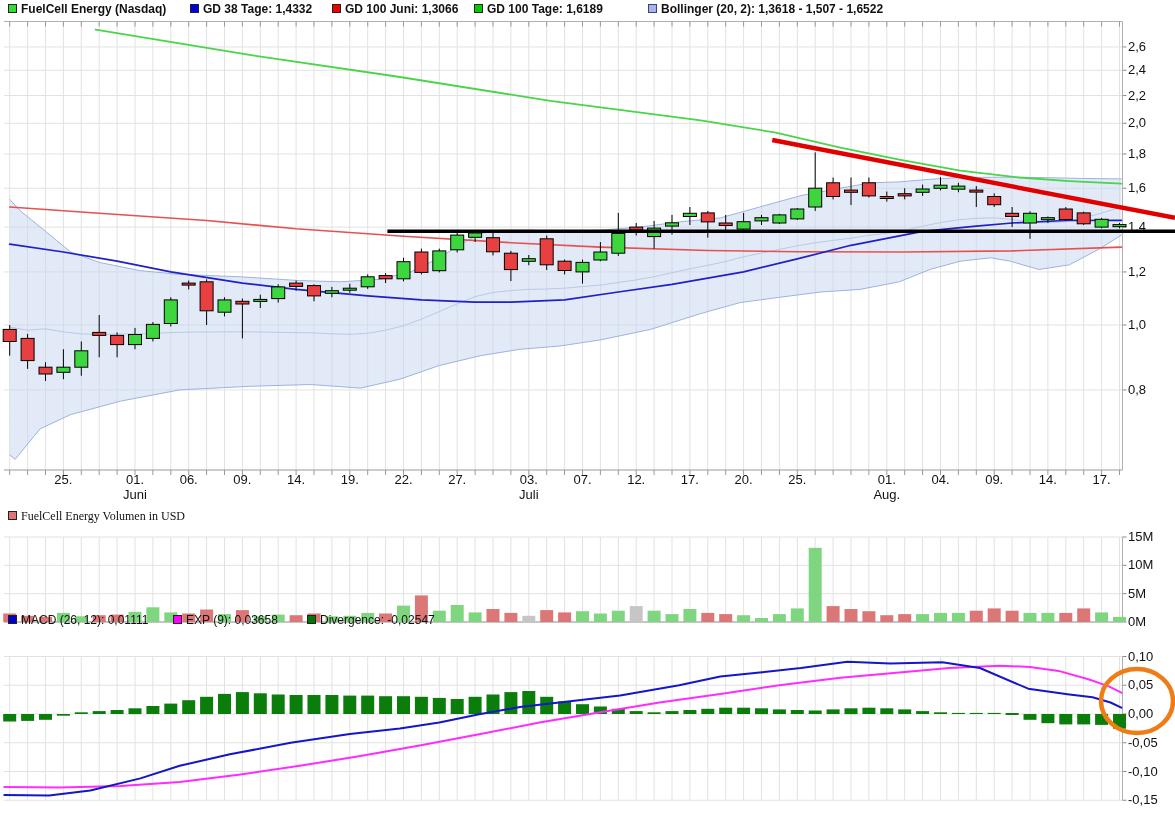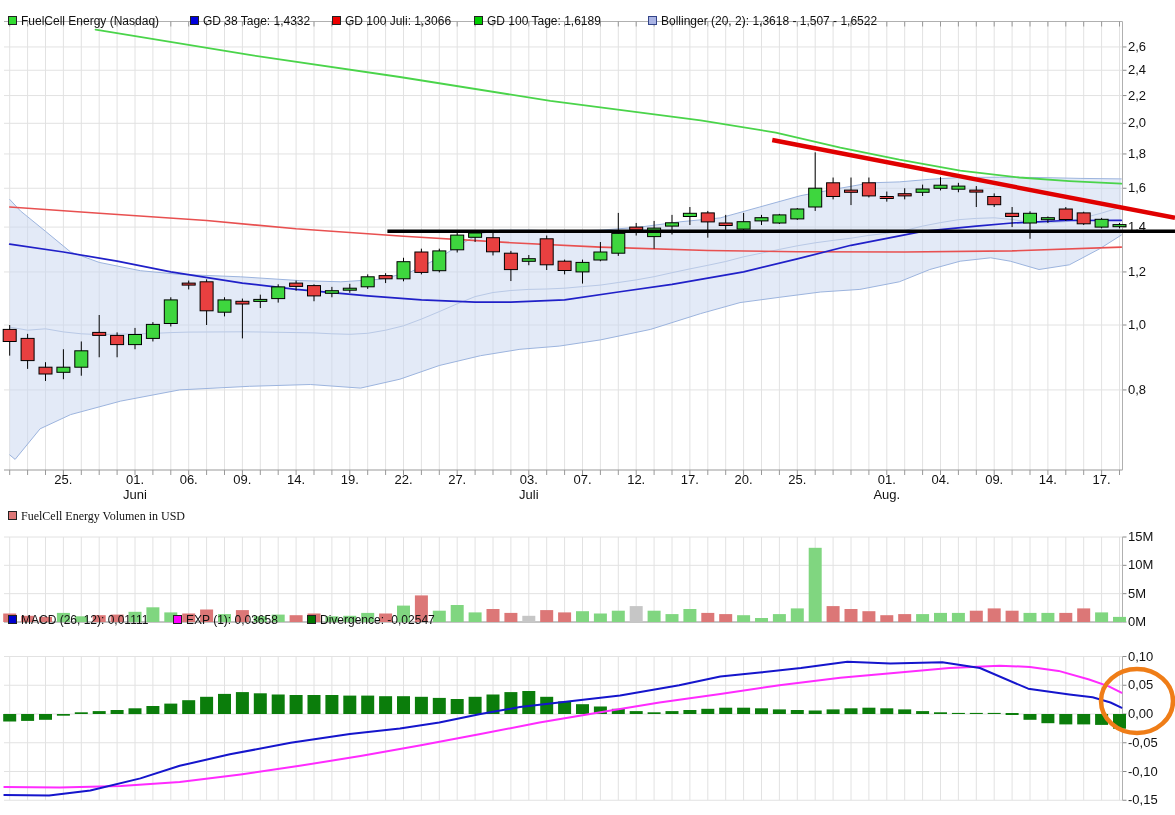--- a/index.html
+++ b/index.html
@@ -678,32 +678,32 @@
       <rect x="1041.4" y="714.0" width="13" height="9.2" fill="#0b7d0b"></rect>
       <rect x="1059.3" y="714.0" width="13" height="10.4" fill="#0b7d0b"></rect>
       <rect x="1077.2" y="714.0" width="13" height="10.4" fill="#0b7d0b"></rect>
       <rect x="1095.1" y="714.0" width="13" height="10.9" fill="#0b7d0b"></rect>
       <rect x="1113.0" y="714.0" width="13" height="14.7" fill="#0b7d0b"></rect>
       <polyline points="4.3,787.0 59.8,787.6 120.7,785.9 179.7,781.9 240.6,774.4 299.7,765.8 360.5,756.0 419.6,745.6 480.5,734.1 539.5,722.6 600.4,712.3 659.5,702.5 720.3,693.9 779.4,685.3 840.3,677.8 899.3,672.6 949.4,668.0 999.6,665.7 1030.0,666.9 1058.6,670.9 1089.1,679.5 1108.8,686.4 1121.3,692.7" fill="none" stroke="#ff2bff" stroke-width="2" stroke-linejoin="round" stroke-linecap="round"></polyline>
       <polyline points="4.3,795.1 49.1,795.6 90.3,790.5 140.4,778.4 179.7,765.8 229.9,754.3 290.7,742.8 349.8,734.1 399.9,728.4 439.3,722.6 480.5,714.0 519.9,707.1 559.2,702.5 620.1,695.6 679.2,685.3 720.3,676.6 759.7,672.6 800.9,668.0 847.4,661.7 890.4,663.4 942.3,662.3 979.9,668.0 1028.2,688.7 1069.4,694.5 1092.6,697.3 1110.5,702.5 1121.3,707.7" fill="none" stroke="#1515cc" stroke-width="2" stroke-linejoin="round" stroke-linecap="round"></polyline>
       <ellipse cx="1137" cy="701" rx="36" ry="32" fill="none" stroke="#ef7d17" stroke-width="4.5"></ellipse>
     </svg>
 
-  <div class="legend-row" style="top:13px;">
+  <div class="legend-row" style="top:1px;font-weight:bold;">
     <span class="legend-item" style="left:8px;">
       <span class="sw" id="sw-instr" style="left: 0px; background: rgb(51, 221, 51);"></span>
       <span class="lt">FuelCell Energy (Nasdaq)</span>
     </span>
     <span class="legend-item" style="left:190px;">
       <span class="sw" id="sw-gd38" style="left: 0px; background: rgb(0, 0, 221);"></span>
       <span class="lt">GD 38 Tage: 1,4332</span>
     </span>
     <span class="legend-item" style="left:332px;">
       <span class="sw" id="sw-gd100" style="left: 0px; background: rgb(238, 0, 0);"></span>
-      <span class="lt">GD 100 Juli: 1,3066</span>
+      <span class="lt">GD 100 Juni: 1,3066</span>
     </span>
     <span class="legend-item" style="left:474px;">
       <span class="sw" id="sw-gd200" style="left: 0px; background: rgb(0, 204, 0);"></span>
       <span class="lt">GD 100 Tage: 1,6189</span>
     </span>
     <span class="legend-item" style="left:648px;">
       <span class="sw" id="sw-boll" style="left: 0px; background: rgb(170, 180, 228); border-color: rgb(51, 68, 136);"></span>
       <span class="lt">Bollinger (20, 2): 1,3618 - 1,507 - 1,6522</span>
     </span>
   </div>
@@ -715,20 +715,20 @@
     </span>
   </div>
 
   <div class="legend-row" style="top:612px;">
     <span class="legend-item" style="left:8px;">
       <span class="sw" id="sw-macd" style="left: 0px; background: rgb(0, 0, 204);"></span>
       <span class="lt">MACD (26, 12): 0,01111</span>
     </span>
     <span class="legend-item" style="left:173px;">
       <span class="sw" id="sw-exp" style="left: 0px; background: rgb(255, 0, 255);"></span>
-      <span class="lt">EXP (1): 0,03658</span>
+      <span class="lt">EXP (9): 0,03658</span>
     </span>
     <span class="legend-item" style="left:307px;">
       <span class="sw" id="sw-div" style="left: 0px; background: rgb(0, 119, 0);"></span>
       <span class="lt">Divergence: -0,02547</span>
     </span>
   </div>
 </div>
 
 </body></html>

